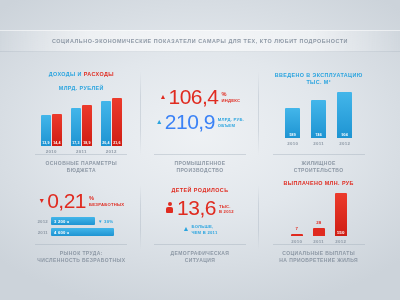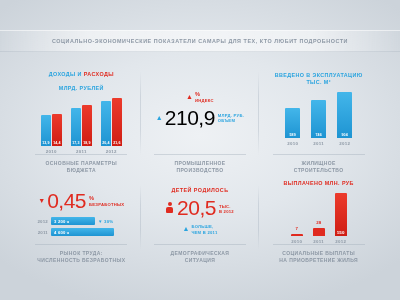--- a/index.html
+++ b/index.html
@@ -181,21 +181,21 @@
   .arrow.up-red   { color: #e02b20; }
   .arrow.up-blue  { color: #2aa4df; }
   .arrow.down-red { color: #e02b20; }
   .big-num {
     font-size: 21px;
     line-height: 21px;
     font-weight: normal;
     letter-spacing: -0.5px;
   }
   .big-num.red  { color: #e02b20; }
-  .big-num.blue { color: #000000; }
+  .big-num.blue { color: #3b82f6; }
   .unit {
     display: flex;
     flex-direction: column;
     justify-content: center;
     font-size: 4.2px;
     line-height: 5.2px;
     font-weight: bold;
     letter-spacing: 0.25px;
     text-transform: uppercase;
     text-align: left;
@@ -334,20 +334,21 @@
       </div>
     </div>
     <div class="caption">Основные параметры
 бюджета</div>
   </div>
 
   <div class="panel sep-right">
     <div class="panel-body">
       <div class="stat-row">
         <span class="arrow up-red">▲</span>
+        <span class="big-num red">106,4</span>
         <span class="unit red">
           <span class="u1">%</span>
           <span>индекс</span>
         </span>
       </div>
       <div class="stat-row">
         <span class="arrow up-blue">▲</span>
         <span class="big-num blue">210,9</span>
         <span class="unit blue">
           <span>млрд. руб.</span>
@@ -385,21 +386,21 @@
       </div>
     </div>
     <div class="caption">Жилищное
 строительство</div>
   </div>
 
   <div class="panel sep-right">
     <div class="panel-body">
       <div class="stat-row">
         <span class="arrow down-red">▼</span>
-        <span class="big-num red">0,45</span>
+        <span class="big-num red">0,21</span>
         <span class="unit red">
           <span class="u1">%</span>
           <span>безработных</span>
         </span>
       </div>
       <div class="hbar-wrap">
         <div class="hbar-row">
           <span class="hbar-year">2012</span>
           <div class="hbar" style="width:44px">
             <span class="hbar-val">3 200 ч</span>
@@ -422,21 +423,21 @@
   </div>
 
   <div class="panel sep-right">
     <div class="panel-body">
       <div class="stat-title">Детей родилось</div>
       <div class="stat-row">
         <span class="person-icon">
           <span class="head"></span>
           <span class="body"></span>
         </span>
-        <span class="big-num red">20,5</span>
+        <span class="big-num red">13,6</span>
         <span class="unit red">
           <span>тыс.</span>
           <span>в 2012</span>
         </span>
       </div>
       <div class="stat-row">
         <span class="arrow up-blue">▲</span>
         <span class="unit blue">
           <span>больше,</span>
           <span>чем в 2011</span>

